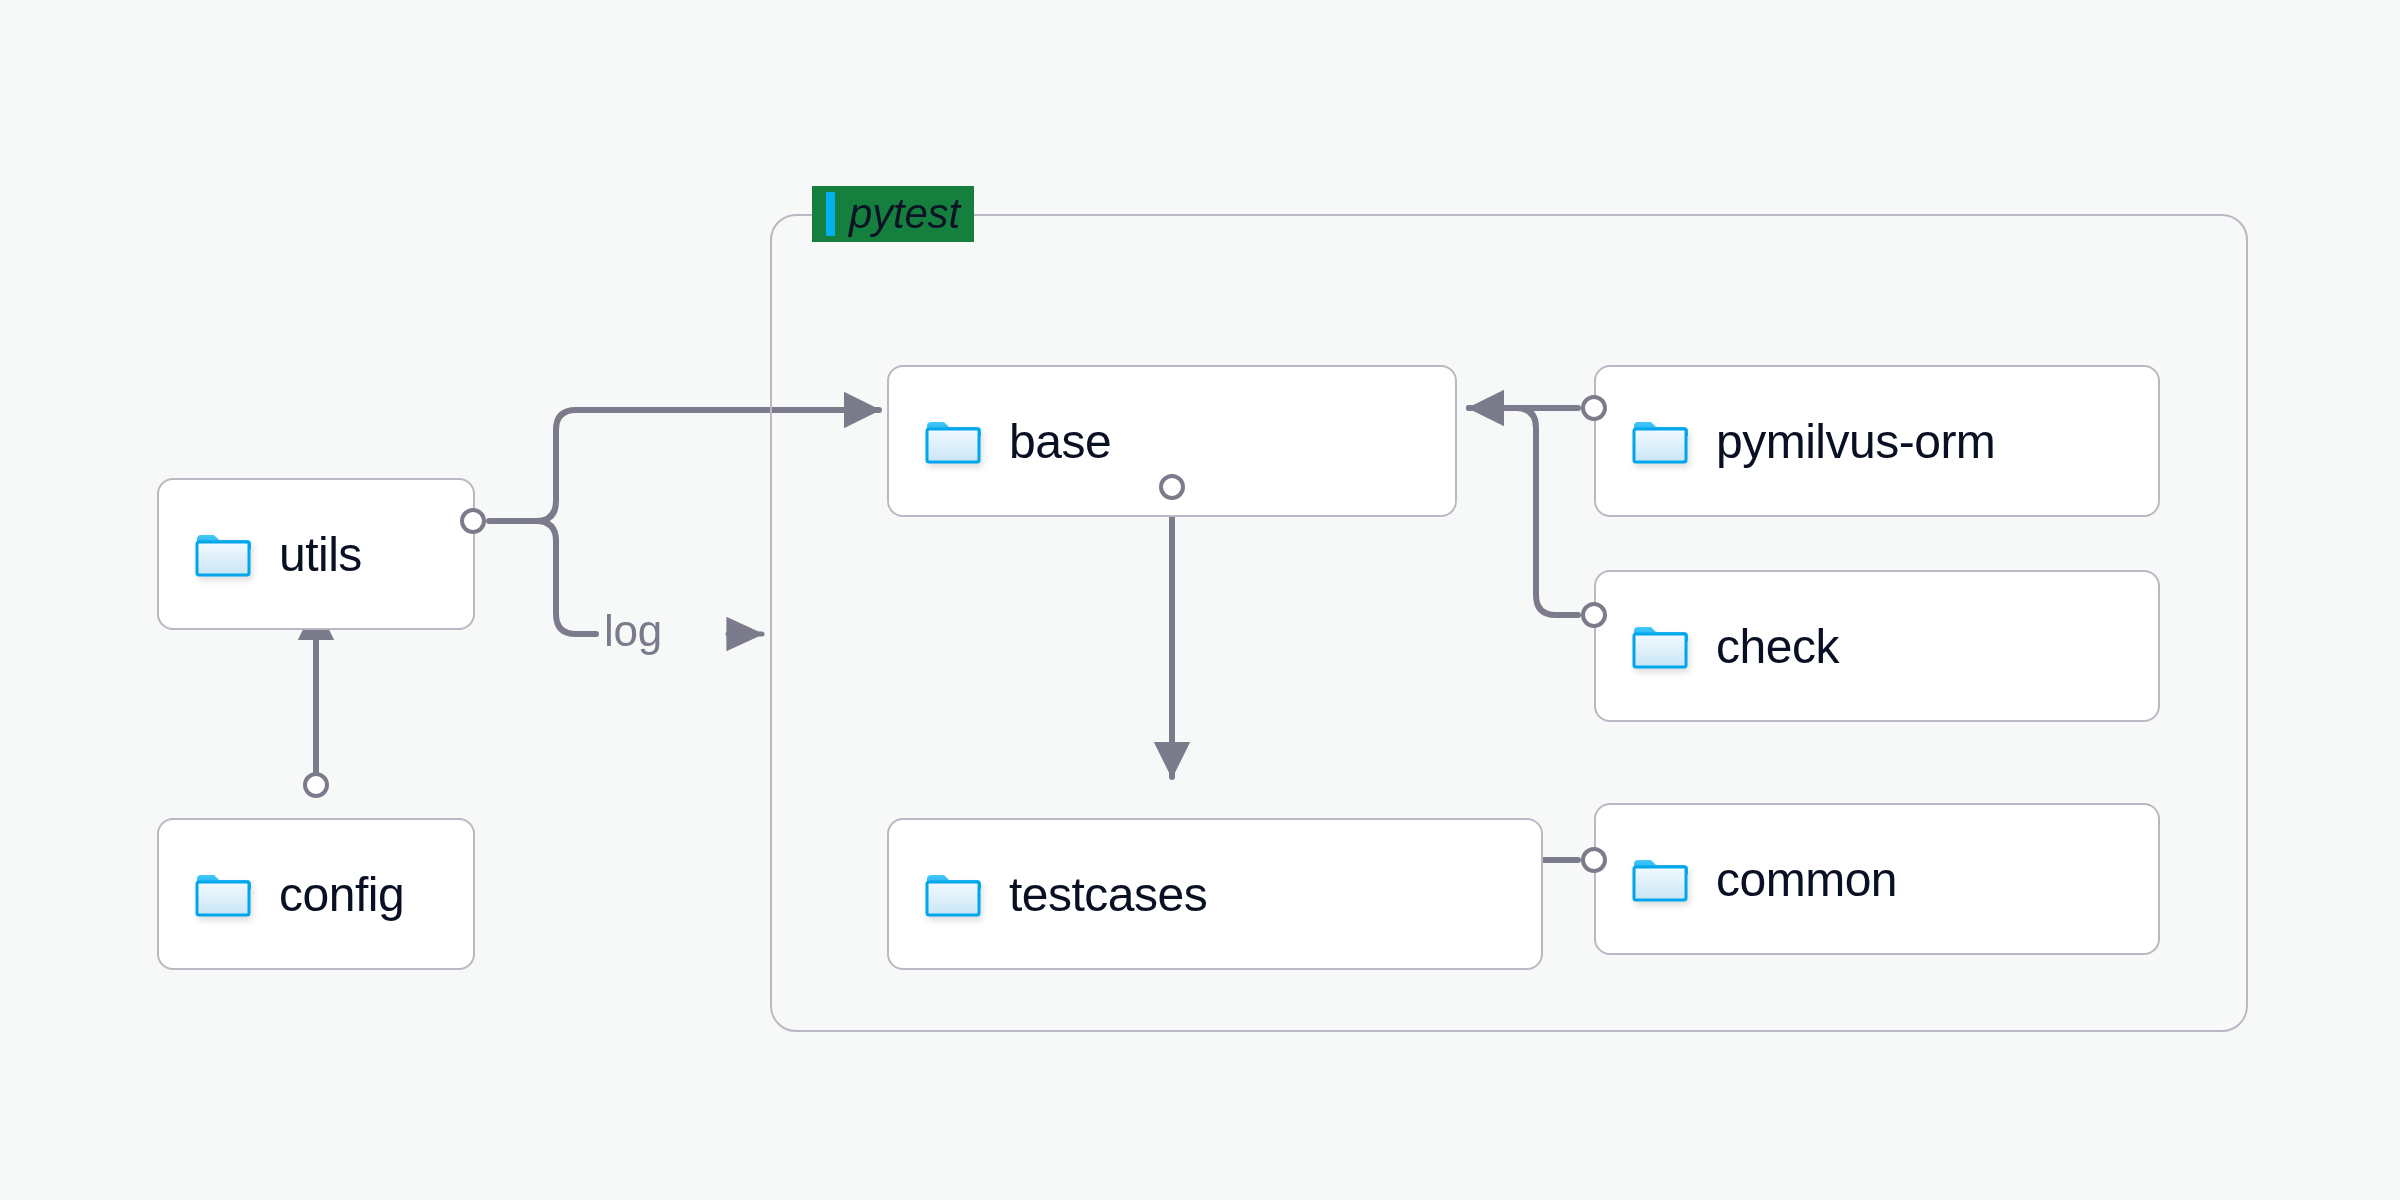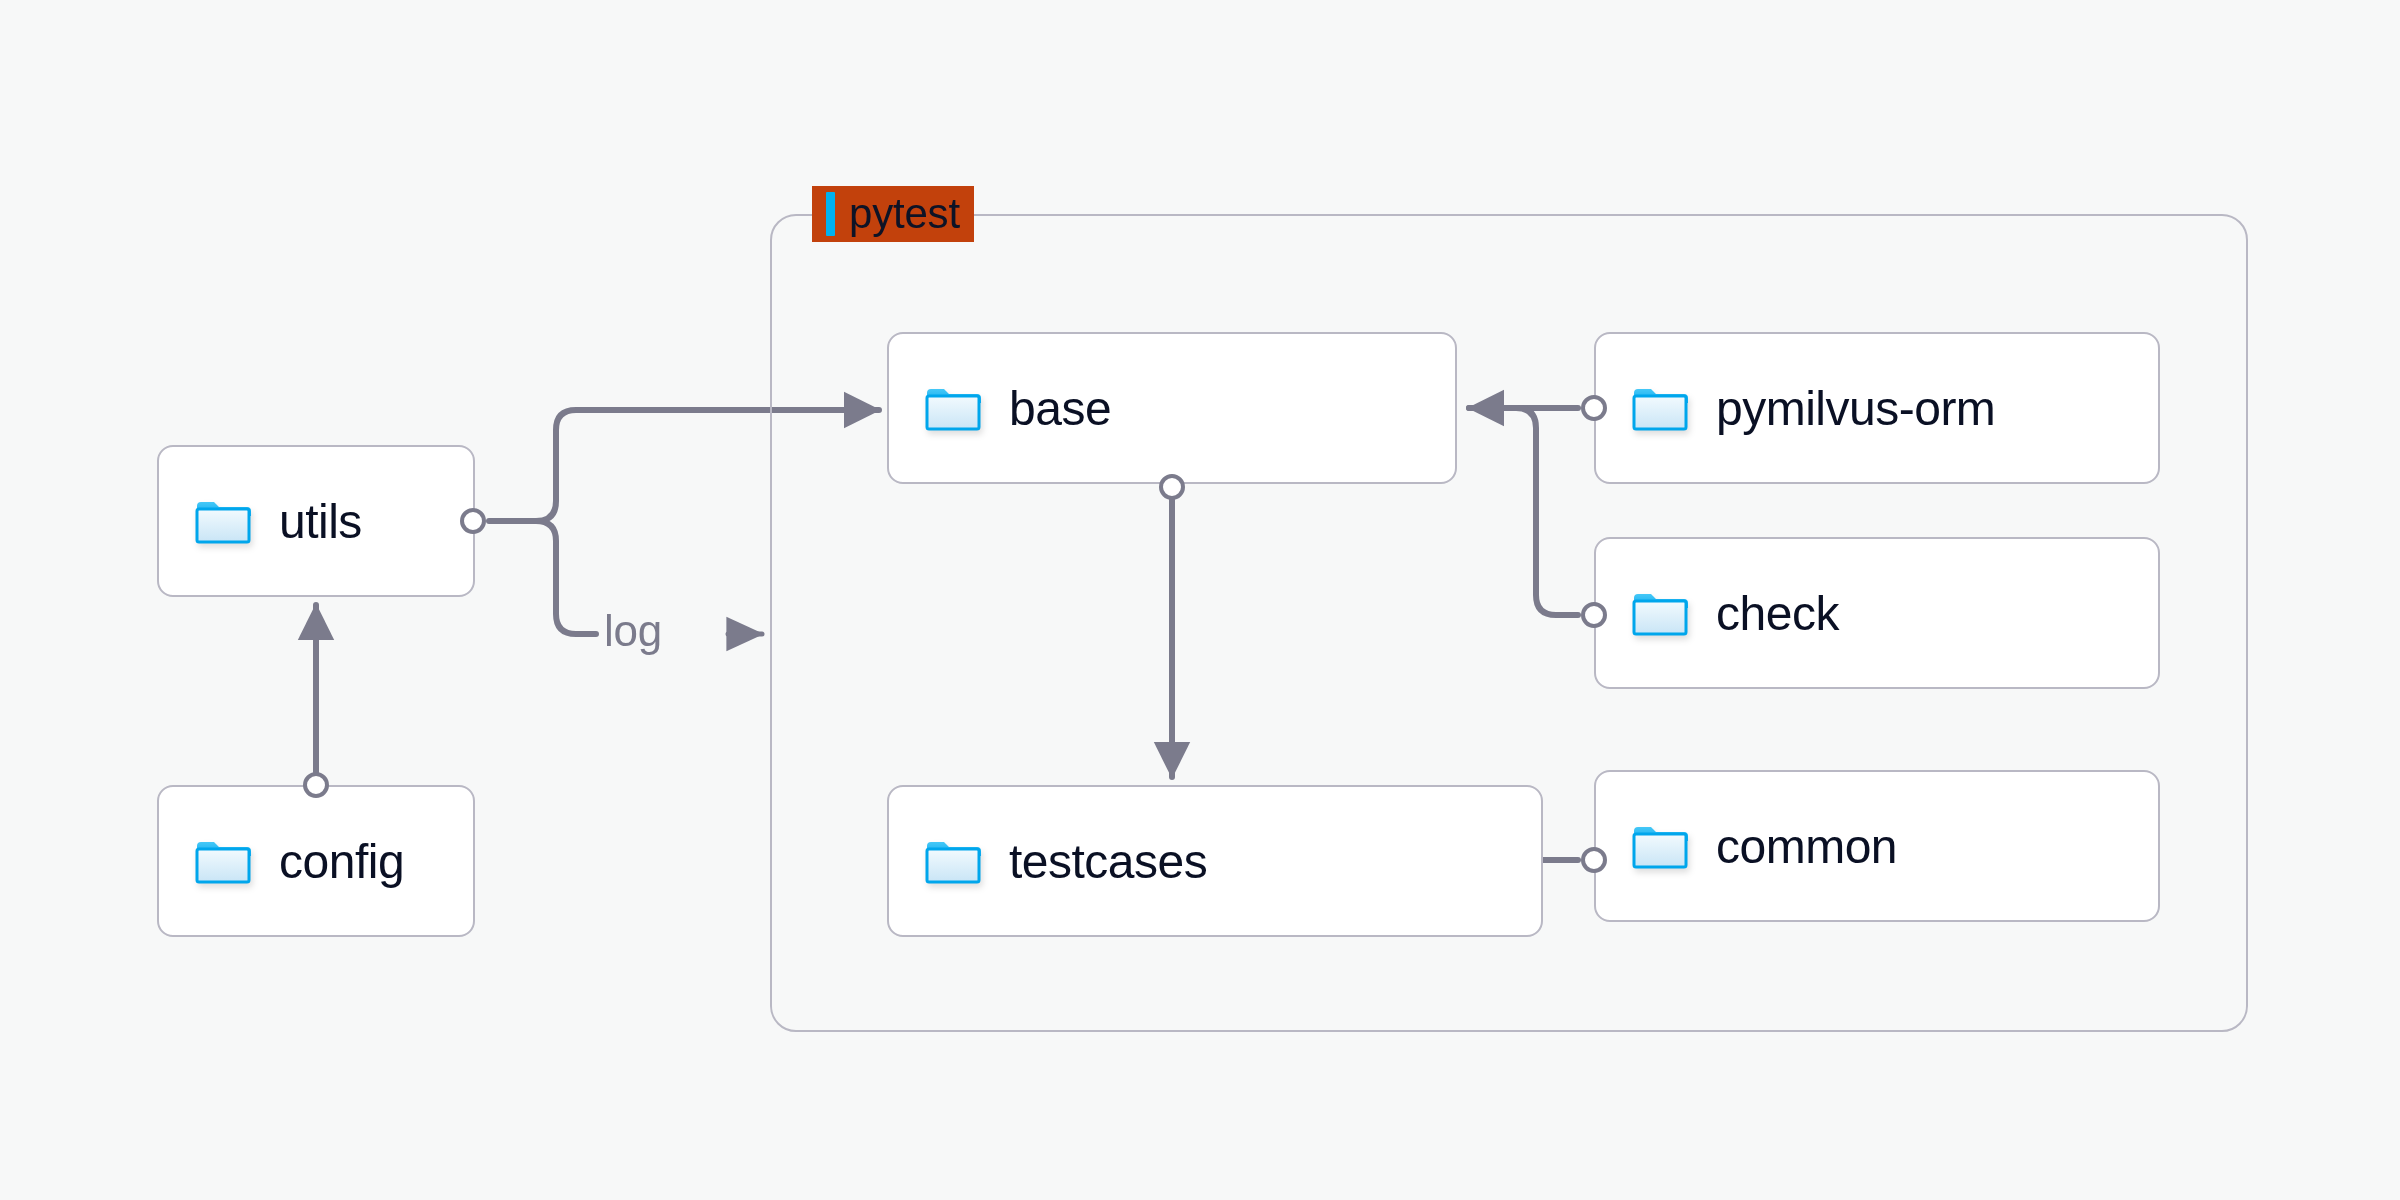--- a/index.html
+++ b/index.html
@@ -29,24 +29,25 @@
     box-sizing: border-box;
     border: 2px solid #b9b8c4;
     border-radius: 26px;
     background: transparent;
   }
   .group-label {
     position: absolute;
     display: flex;
     align-items: center;
     gap: 14px;
-    background: #c2410c;
+    background: #15803d;
     padding: 0 14px;
     height: 56px;
     line-height: 56px;
+    font-style: italic;
   }
   .group-label .bar {
     display: block;
     width: 9px;
     height: 44px;
     background: #00b2f0;
     border-radius: 1px;
     flex: 0 0 auto;
   }
   .group-label .txt {
@@ -60,20 +61,21 @@
   .node {
     position: absolute;
     box-sizing: border-box;
     background: #ffffff;
     border: 2px solid #b9b8c4;
     border-radius: 16px;
     display: flex;
     align-items: center;
     padding-left: 36px;
     gap: 28px;
+    margin-top: 33px;
   }
   .node .label {
     font-size: 48px;
     color: #0a1024;
     letter-spacing: -0.5px;
     white-space: nowrap;
     font-weight: 400;
   }
 
   

